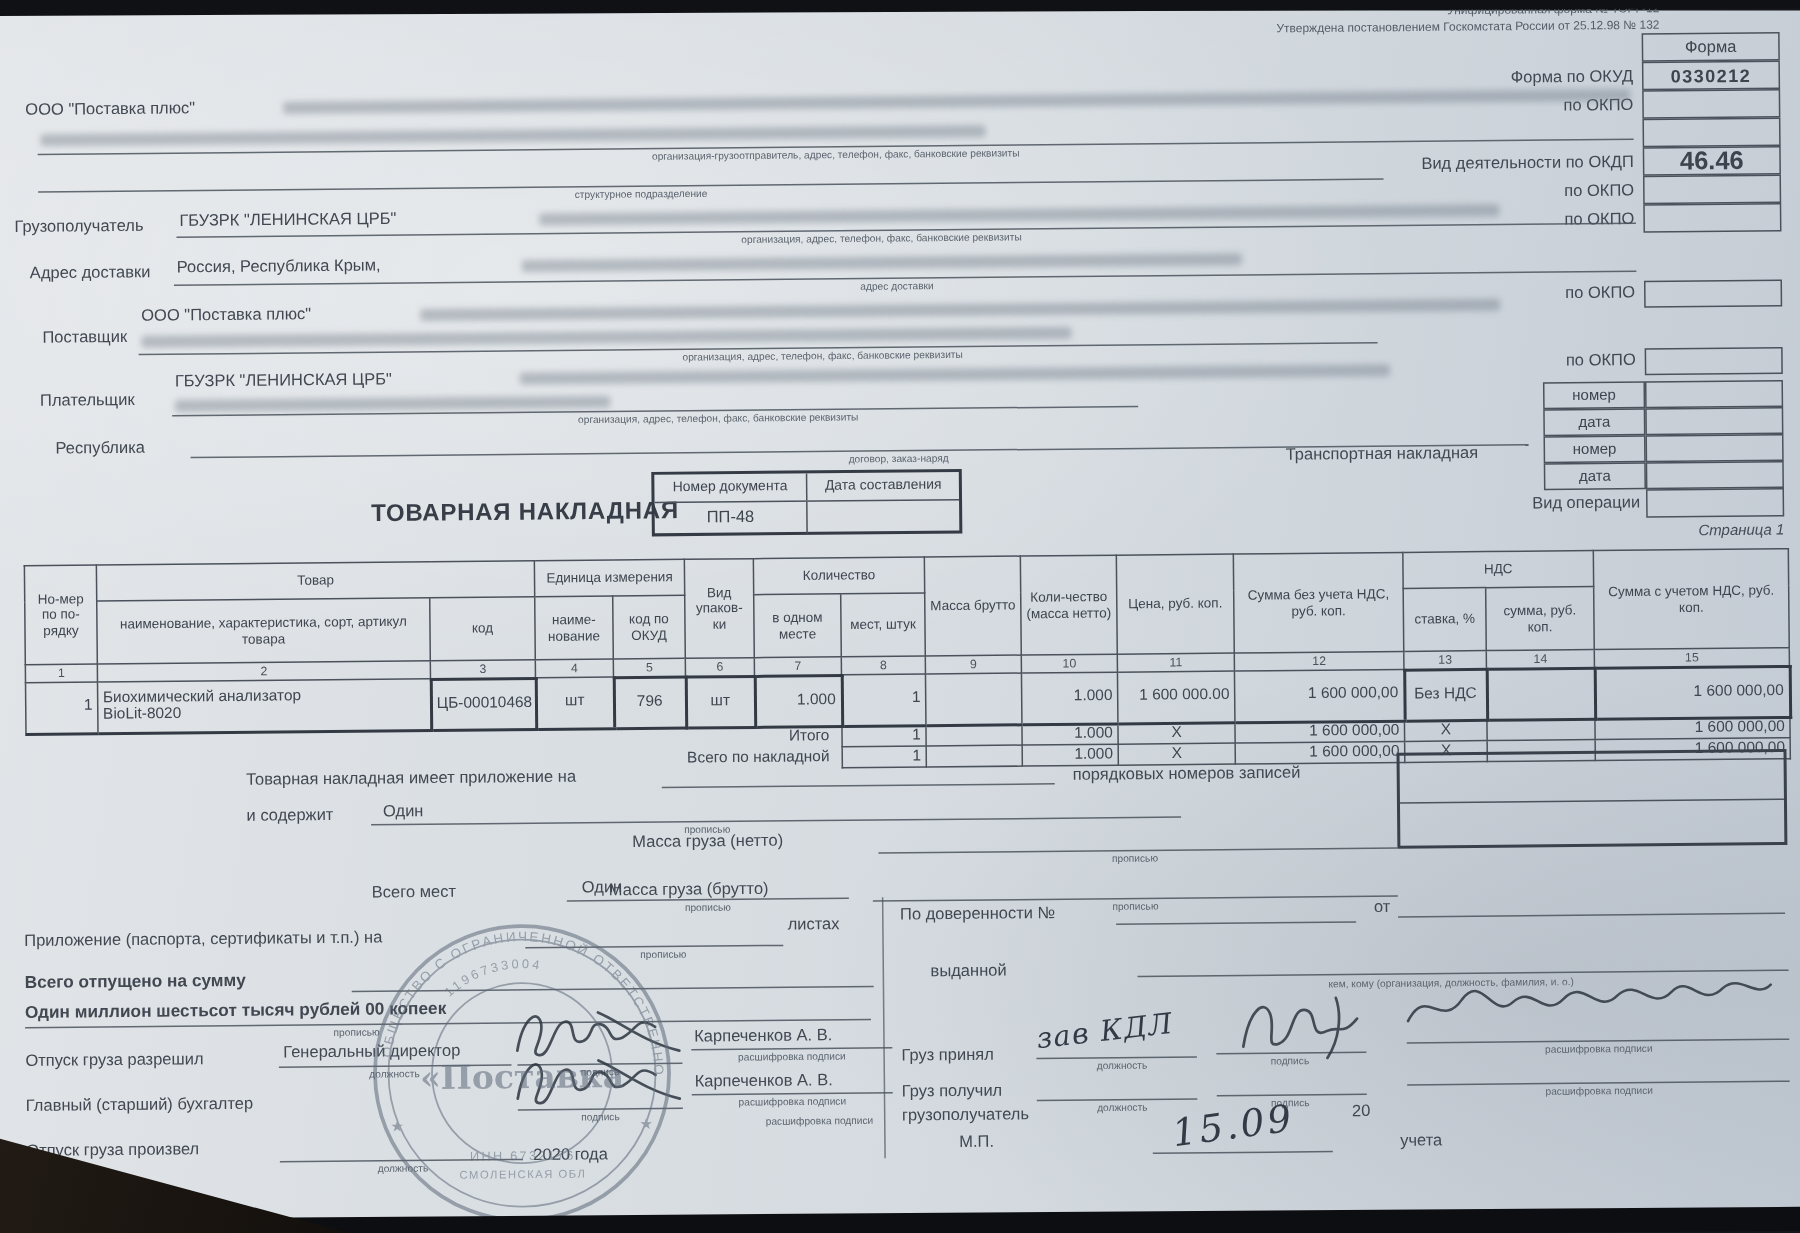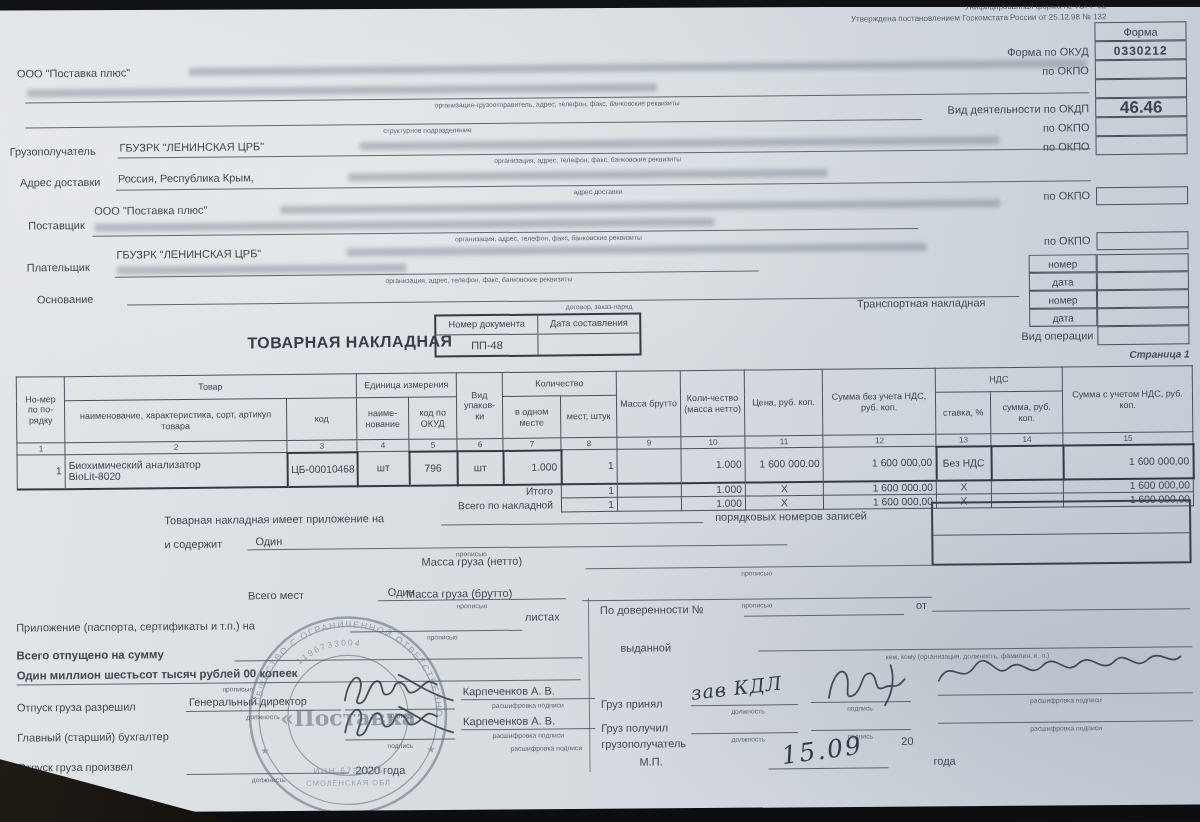--- a/index.html
+++ b/index.html
@@ -95,36 +95,36 @@
 
   <div class="abs lbl" style="left:28px;top:256px">Плательщик</div>
   <div class="abs lbl" style="left:118px;top:244px">ГБУЗРК "ЛЕНИНСКАЯ ЦРБ"</div>
   <div class="abs rdt" style="left:348px;top:246px;width:580px"></div>
   <div class="abs rdt" style="left:118px;top:262px;width:290px"></div>
   <div class="abs ul" style="left:116px;top:272px;width:644px"></div>
   <div class="abs cap" style="left:200px;top:275px;width:560px">организация, адрес, телефон, факс, банковские реквизиты</div>
   <div class="abs cell" style="left:1098px;top:237px;width:92px;height:18px"></div>
   <div class="abs lbl rlab" style="left:880px;top:239px;width:212px">по ОКПО</div>
 
-  <div class="abs lbl" style="left:38px;top:288px">Основание</div>
+  <div class="abs lbl" style="left:38px;top:288px">Республика</div>
   <div class="abs ul" style="left:128px;top:300px;width:892px"></div>
   <div class="abs cap" style="left:400px;top:303px;width:400px">договор, заказ-наряд</div>
 
   <div class="abs cell" style="left:1030px;top:259px;width:68px;height:18px;font-size:10px;line-height:17px">номер</div>
   <div class="abs cell" style="left:1098px;top:259px;width:92px;height:18px"></div>
   <div class="abs cell" style="left:1030px;top:277px;width:68px;height:18px;font-size:10px;line-height:17px">дата</div>
   <div class="abs cell" style="left:1098px;top:277px;width:92px;height:18px"></div>
   <div class="abs cell" style="left:1030px;top:295px;width:68px;height:18px;font-size:10px;line-height:17px">номер</div>
   <div class="abs cell" style="left:1098px;top:295px;width:92px;height:18px"></div>
   <div class="abs cell" style="left:1030px;top:313px;width:68px;height:18px;font-size:10px;line-height:17px">дата</div>
   <div class="abs cell" style="left:1098px;top:313px;width:92px;height:18px"></div>
   <div class="abs lbl" style="left:858px;top:300px">Транспортная накладная</div>
   <div class="abs lbl rlab" style="left:850px;top:334px;width:244px">Вид операции</div>
   <div class="abs cell" style="left:1098px;top:331px;width:92px;height:19px"></div>
-  <div class="abs it" style="left:1090px;top:354px;width:100px;text-align:right;font-size:10px;font-weight:bold;color:#454c56">Страница 1</div>
+  <div class="abs it" style="left:1090px;top:354px;width:100px;text-align:right;font-size:10px;font-weight:normal;color:#454c56">Страница 1</div>
 
   <div class="abs" style="left:248px;top:331px;font-size:16px;font-weight:600;letter-spacing:.5px;color:#373e48">ТОВАРНАЯ НАКЛАДНАЯ</div>
   <div class="abs" style="left:435px;top:313px;width:207px;height:43px;border:2px solid #343b44;box-sizing:border-box">
     <div style="display:flex;height:18px;border-bottom:1px solid #4b525c">
       <div style="flex:1;border-right:1px solid #4b525c;font-size:9.3px;text-align:center;line-height:17px">Номер документа</div>
       <div style="flex:1;font-size:9.3px;text-align:center;line-height:17px">Дата составления</div>
     </div>
     <div style="display:flex;height:21px">
       <div style="flex:1;border-right:1px solid #4b525c;font-size:11px;text-align:center;line-height:20px">ПП-48</div>
       <div style="flex:1;font-size:11px;text-align:center;line-height:20px"></div>
@@ -318,21 +318,21 @@
   <div class="abs cap" style="left:700px;top:737px;width:90px">должность</div>
   <div class="abs ul" style="left:808px;top:732px;width:100px"></div>
   <div class="abs cap" style="left:822px;top:735px;width:70px">подпись</div>
   <div class="abs ul" style="left:935px;top:726px;width:255px"></div>
   <div class="abs cap" style="left:988px;top:729px;width:150px">расшифровка подписи</div>
 
   <div class="abs lbl" style="left:636px;top:756px">М.П.</div>
   <div class="abs hand" style="left:778px;top:738px;font-size:25px;transform:rotate(-7deg);letter-spacing:2px">15.09</div>
   <div class="abs ul" style="left:765px;top:770px;width:120px"></div>
   <div class="abs lbl" style="left:898px;top:738px">20</div>
-  <div class="abs lbl" style="left:930px;top:758px">года</div>
+  <div class="abs lbl" style="left:930px;top:758px">учета</div>
 
   <svg class="abs" style="left:336px;top:666px" width="120" height="46" viewBox="0 0 120 46">
     <path d="M6,32 C10,10 20,4 22,14 C24,24 14,34 20,35 C28,37 30,14 38,13 C46,12 40,30 50,26 C57,23 54,13 62,15 C70,17 66,28 76,24 C86,19 86,9 98,17 M60,7 C74,13 90,27 114,33" fill="none" stroke="#2d3540" stroke-width="1.8" stroke-linecap="round" opacity=".85"></path>
   </svg>
   <svg class="abs" style="left:336px;top:698px" width="120" height="46" viewBox="0 0 120 46">
     <path d="M6,32 C10,10 20,4 22,14 C24,24 14,34 20,35 C28,37 30,14 38,13 C46,12 40,30 50,26 C57,23 54,13 62,15 C70,17 66,28 76,24 C86,19 86,9 98,17 M60,7 C74,13 90,27 114,33" fill="none" stroke="#2d3540" stroke-width="1.8" stroke-linecap="round" opacity=".85"></path>
   </svg>
   <svg class="abs" style="left:818px;top:662px" width="95" height="50" viewBox="0 0 95 50">
     <path d="M8,38 C12,14 22,6 26,16 C30,26 22,40 32,36 C42,32 40,12 50,14 C58,16 52,34 64,28 C72,24 74,32 84,20 M70,6 C74,18 72,34 64,46" fill="none" stroke="#2d3540" stroke-width="1.8" stroke-linecap="round" opacity=".85"></path>
   </svg>

